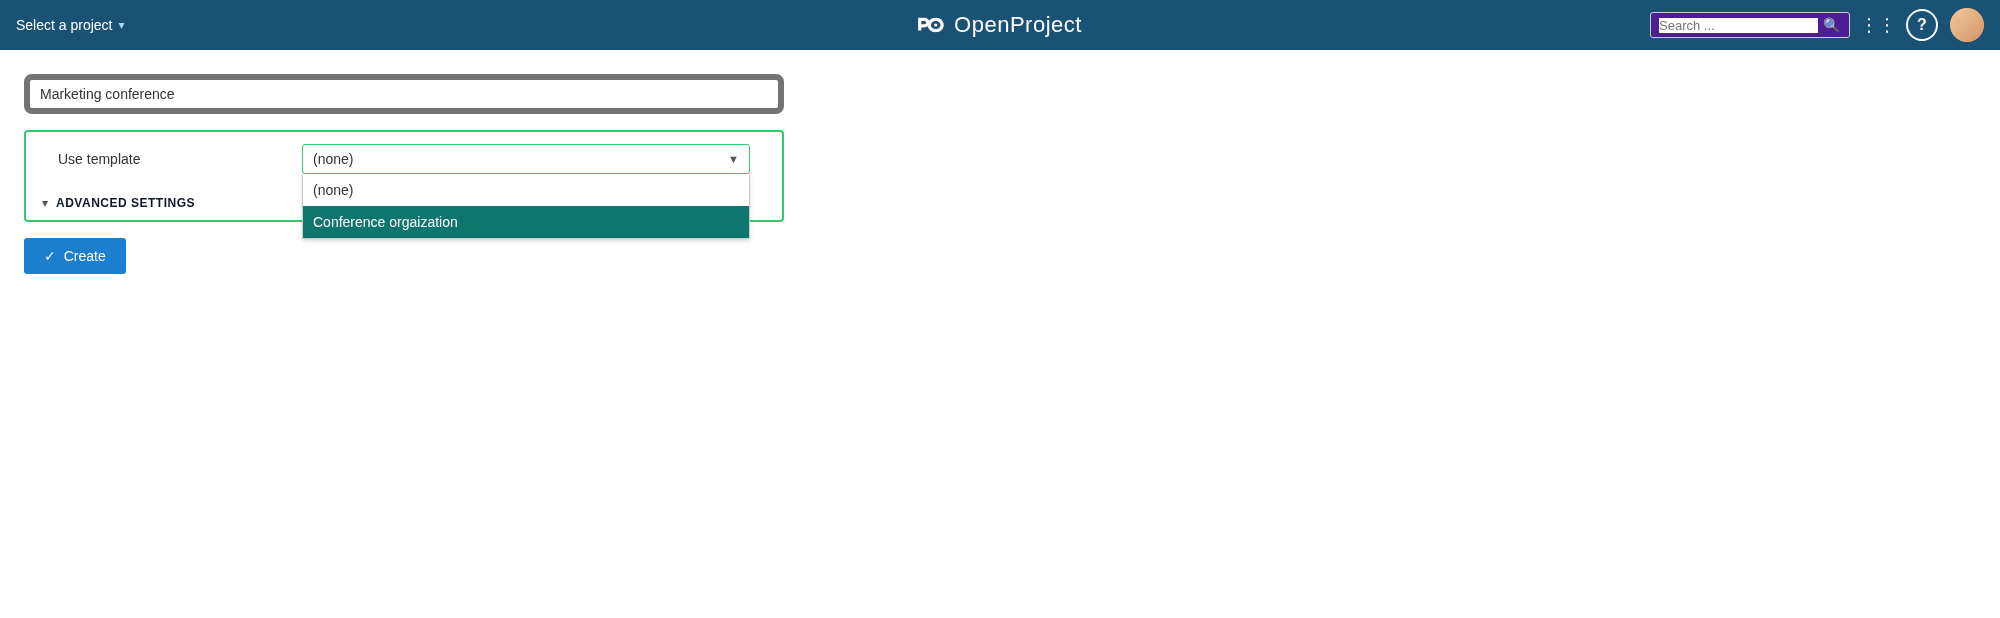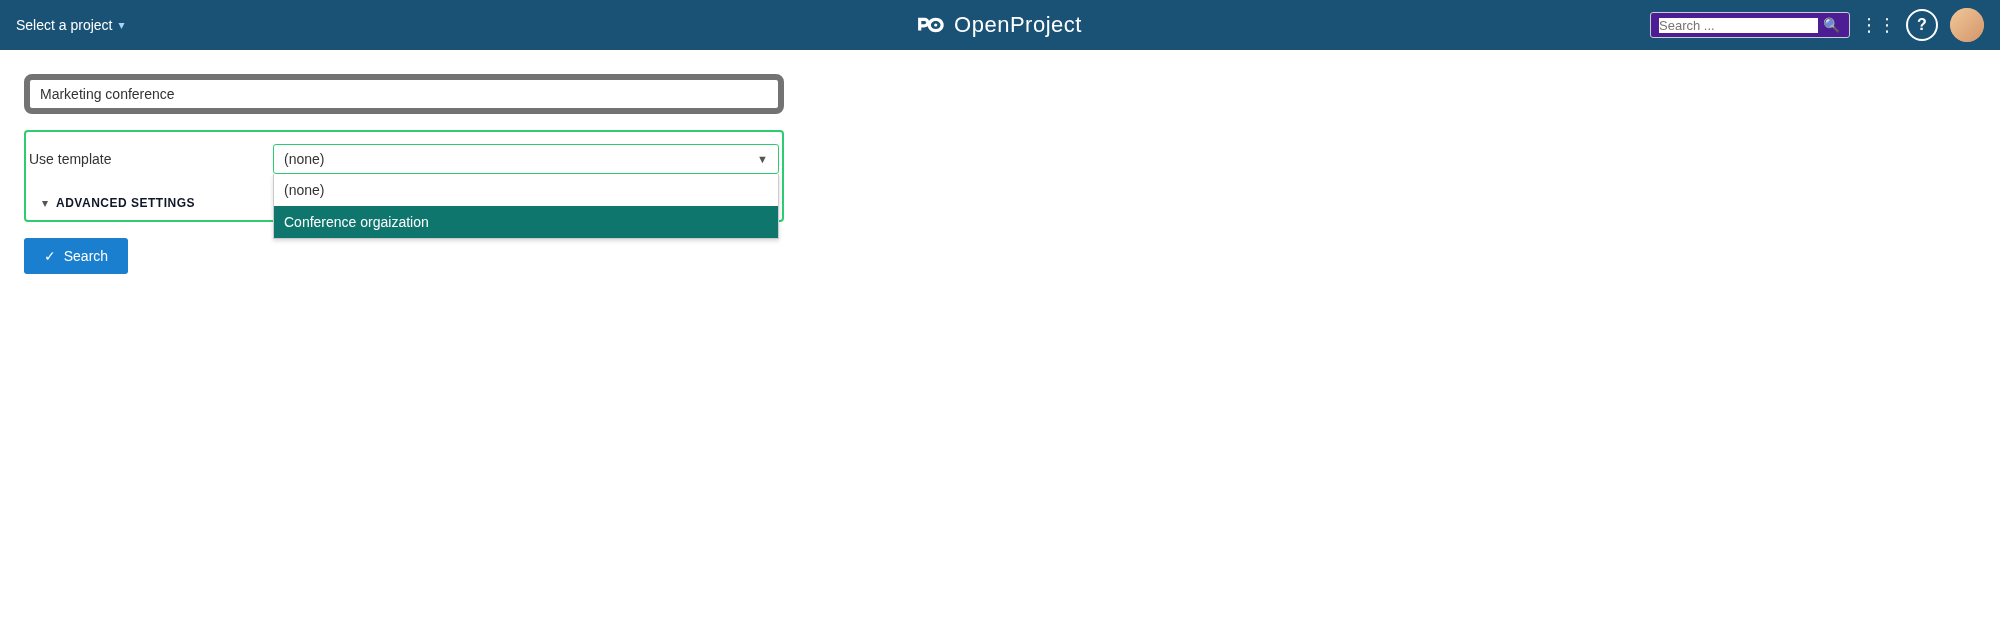--- a/index.html
+++ b/index.html
@@ -146,21 +146,21 @@
     
     .template-section {
       border: 2px solid #2ecc71;
       border-radius: 4px;
       margin-bottom: 16px;
       position: relative;
     }
     .template-row {
       display: flex;
       align-items: center;
-      padding: 12px 3px;
+      padding: 12px 32px;
     }
     .template-label {
       width: 244px;
       min-width: 244px;
       font-size: 14px;
       color: #333;
     }
     .template-select-wrapper {
       flex: 1;
       position: relative;
@@ -315,17 +315,17 @@
 
       <div class="advanced-row">
         <span class="chevron-down">▾</span>
         <span class="advanced-label">ADVANCED SETTINGS</span>
       </div>
 
     </div>
 
     <button class="create-btn">
       <span class="checkmark">✓</span>
-      <span>Search</span>
+      <span>Create</span>
     </button>
 
   </div>
 </main>
 
 </body></html>

